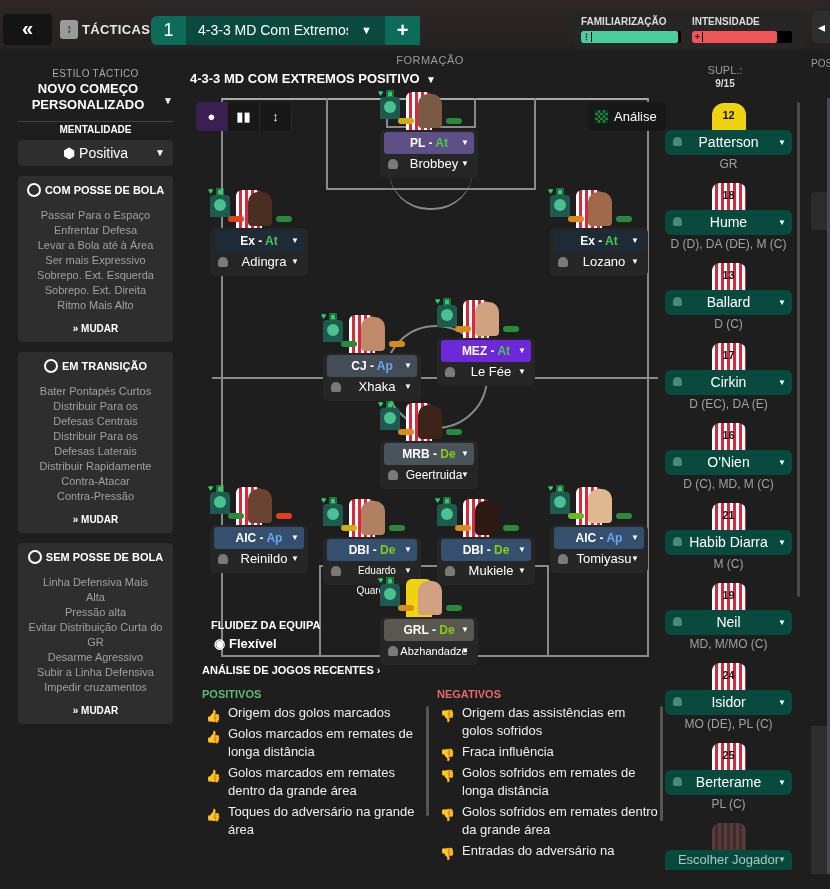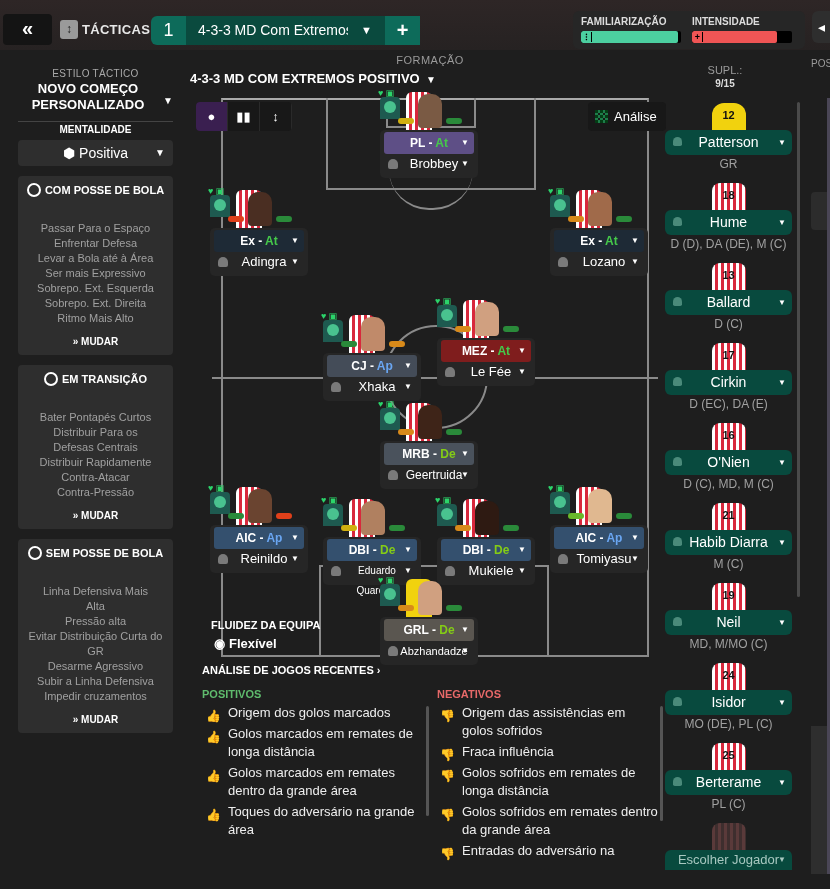--- a/index.html
+++ b/index.html
@@ -24,21 +24,21 @@
 .style-caption{font-size:10px;color:#aaa;text-align:center;letter-spacing:.3px;margin-top:8px;padding-left:-8px}
 .style-name{font-size:13px;font-weight:bold;color:#fff;text-align:center;line-height:16px;width:140px;margin-top:2px}
 .style-chev{position:absolute;right:0;top:35px;font-size:10px;color:#fff}
 .divider{height:1px;background:#444;margin-top:8px}
 .mental-label{font-size:10px;font-weight:bold;color:#fff;text-align:center;margin-top:2px}
 .mental-select{margin-top:5px;height:26px;background:#2e2e2e;border-radius:4px;font-size:14px;color:#fff;line-height:26px;position:relative;text-align:center}
 .mental-select .chev{position:absolute;right:8px;top:0;font-size:10px}
 .instr-box{background:#2e2e2e;border-radius:4px;margin-top:10px;padding:7px 4px 8px;text-align:center}
 .instr-title{font-size:11px;font-weight:bold;color:#fff;display:flex;align-items:center;justify-content:center;gap:4px}
 .instr-title .ic{width:14px;height:14px;border:2px solid #fff;border-radius:50%;font-size:8px;line-height:10px}
-.instr-list{margin-top:24px;font-size:11px;color:#a0a0a0;line-height:15px}
+.instr-list{margin-top:11px;font-size:11px;color:#a0a0a0;line-height:15px}
 .mudar{margin-top:10px;font-size:10px;font-weight:bold;color:#fff}
 
 .form-caption{position:absolute;left:190px;top:54px;width:480px;text-align:center;font-size:11px;color:#9a9a9a;letter-spacing:.5px}
 .form-name{position:absolute;left:190px;top:71px;width:480px;text-align:left;font-size:13px;font-weight:bold;color:#fff}
 .pitch-line{position:absolute;border-color:#8a8a8a;border-style:solid;border-width:0}
 .view-toggle{position:absolute;left:196px;top:102px;width:96px;height:29px;background:#181818;border-radius:4px;display:flex;overflow:hidden}
 .view-toggle div{flex:1;text-align:center;line-height:29px;font-size:13px;color:#fff;border-right:1px solid #2a2a2a}
 .view-toggle .active{background:#3a1f50}
 .analise-btn{position:absolute;left:588px;top:102px;width:78px;height:29px;background:#181818;border-radius:4px;font-size:13px;color:#fff;line-height:29px;padding-left:26px}
 .analise-btn .grid{position:absolute;left:7px;top:8px;width:13px;height:13px;background:repeating-linear-gradient(90deg,#1e7d4a 0 3px,transparent 3px 5px),repeating-linear-gradient(0deg,#1e7d4a 0 3px,transparent 3px 5px);background-blend-mode:multiply}
@@ -138,20 +138,21 @@
   </div>
 
   <div class="instr-box">
     <div class="instr-title">
         <span class="ic"></span>
         <span>EM TRANSIÇÃO</span>
       </div>
     <div class="instr-list">
       <div>Bater Pontapés Curtos</div>
       <div style="padding:0 12px">Distribuir Para os Defesas Centrais</div>
+      <div style="padding:0 12px">Distribuir Para os Defesas Laterais</div>
       <div>Distribuir Rapidamente</div>
       <div>Contra-Atacar</div>
       <div>Contra-Pressão</div>
     </div>
     <div class="mudar"><span>» </span><span>MUDAR</span></div>
   </div>
 
   <div class="instr-box">
     <div class="instr-title">
         <span class="ic"></span>
@@ -252,21 +253,21 @@
 <div class="player" style="left:437px;top:300px">
   <div class="p-head">
       <span class="p-stat">♥ ▣</span>
       <div class="p-ic"></div>
       <div class="p-shirt"></div>
       <div class="p-face" style="background:#d0a080"></div>
       <div class="p-boot1" style="background:#d88a1a"></div>
       <div class="p-boot2"></div>
     </div>
   <div class="p-card">
-      <div class="p-role" style="background:#7f1d1d"><span>MEZ</span> - <span class="at">At</span><span class="arr">▼</span></div>
+      <div class="p-role" style="background:#6d28d9"><span>MEZ</span> - <span class="at">At</span><span class="arr">▼</span></div>
   <div class="p-name"><span class="pi"></span><span>Le Fée</span><span class="arr">▼</span></div>
     </div>
 </div>
 
 <div class="player" style="left:380px;top:403px">
   <div class="p-head">
       <span class="p-stat">♥ ▣</span>
       <div class="p-ic"></div>
       <div class="p-shirt"></div>
       <div class="p-face" style="background:#3e2418"></div>

